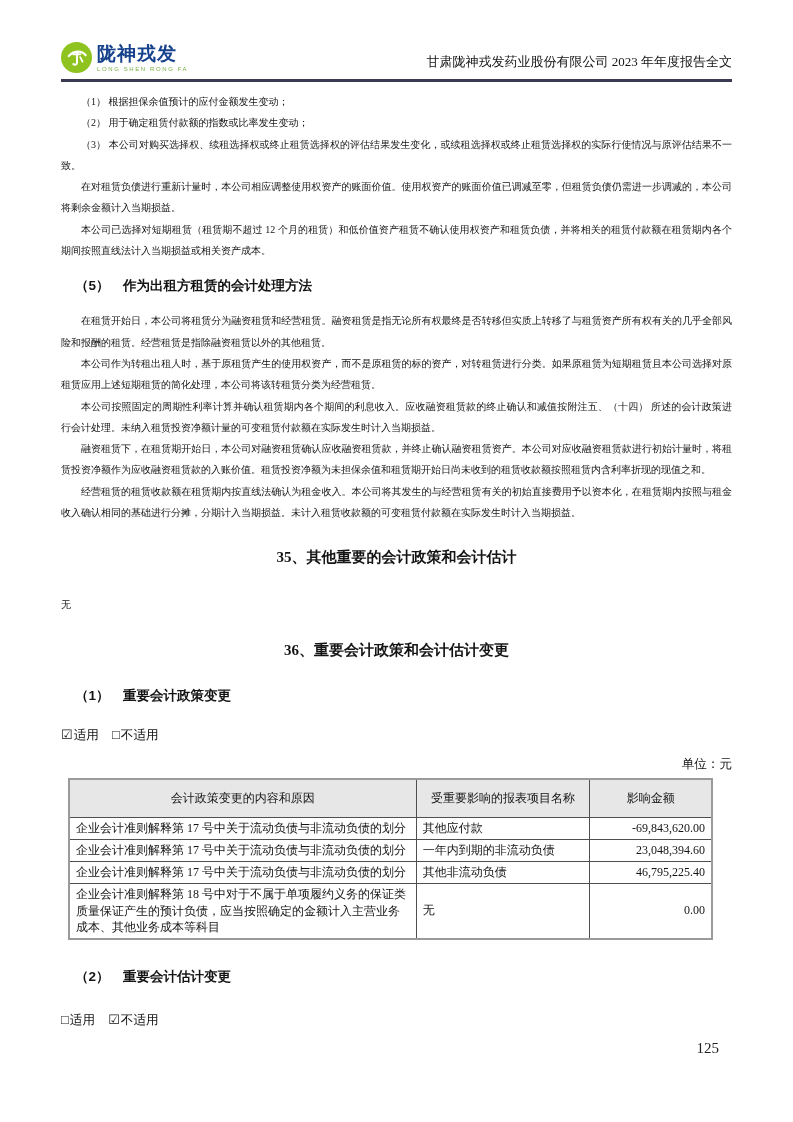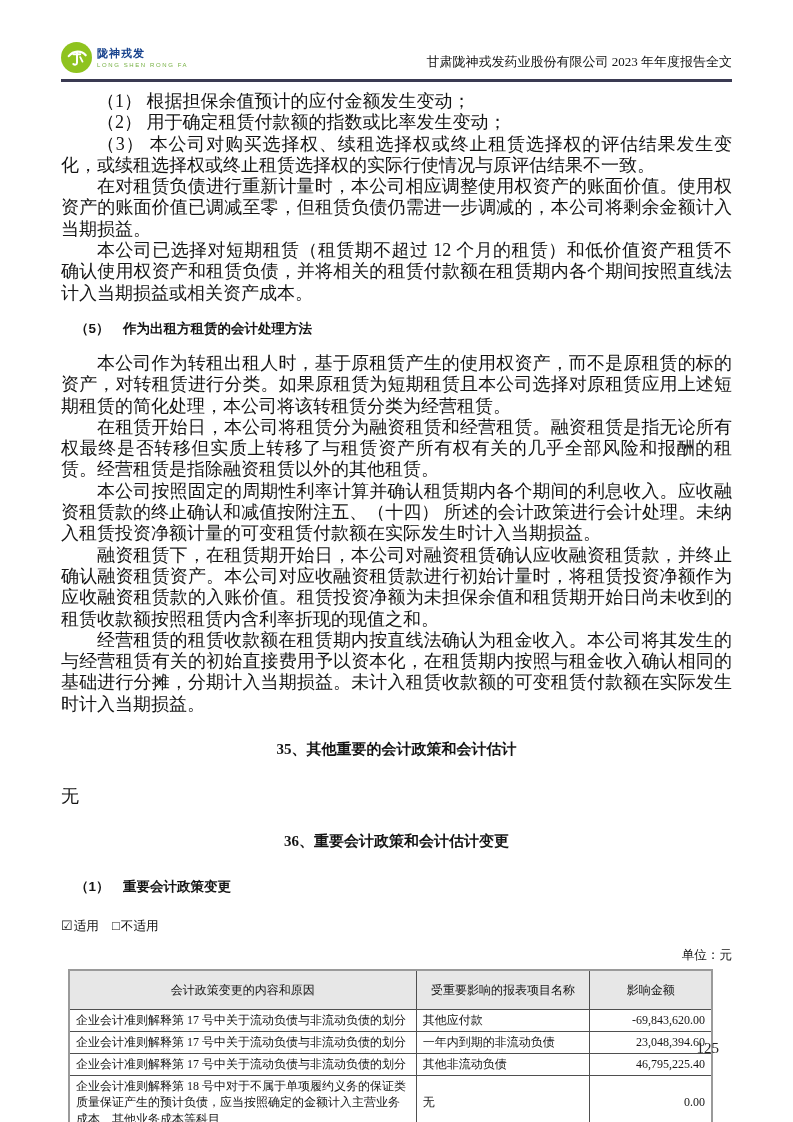--- a/index.html
+++ b/index.html
@@ -15,32 +15,32 @@
     border-bottom:3px solid #3a3a52;
   }
   .logo{display:flex;align-items:center;gap:5px;}
   .logo-circle{
     width:31px;height:31px;border-radius:50%;background:#8fc31f;
     display:inline-flex;align-items:center;justify-content:center;flex:0 0 auto;
   }
   .logo-texts{display:flex;flex-direction:column;line-height:1;}
   .logo-name{
     font-family:"Liberation Sans","DejaVu Sans",sans-serif;
-    font-size:11px;font-weight:700;color:#16418c;letter-spacing:1px;
+    font-size:19px;font-weight:700;color:#16418c;letter-spacing:1px;
   }
   .logo-sub{
     font-family:"Liberation Sans","DejaVu Sans",sans-serif;
     font-size:6px;color:#76b043;letter-spacing:1.6px;margin-top:3px;
   }
   .report-title{font-size:13px;padding-bottom:2px;}
   
   .content{margin:0 61px;padding-top:9px;}
   .para{
     margin:0;text-indent:2em;text-align:justify;
-    font-size:18px;line-height:21.3px;
+    font-size:10px;line-height:21.3px;
   }
   .noindent{text-indent:0;}
   .h1{
     font-family:Liberation Serif, serif;
     font-size:15px;font-weight:700;margin:25px 0 27px;text-align:center;
   }
   .h2{
     font-family:"Liberation Sans","DejaVu Sans",sans-serif;
     font-size:13.5px;font-weight:700;margin:16px 0 15px;padding-left:14px;
   }
@@ -95,22 +95,22 @@
   <div class="content">
 
     <p class="para">（1） 根据担保余值预计的应付金额发生变动；</p>
     <p class="para">（2） 用于确定租赁付款额的指数或比率发生变动；</p>
     <p class="para">（3） 本公司对购买选择权、续租选择权或终止租赁选择权的评估结果发生变化，或续租选择权或终止租赁选择权的实际行使情况与原评估结果不一致。</p>
     <p class="para">在对租赁负债进行重新计量时，本公司相应调整使用权资产的账面价值。使用权资产的账面价值已调减至零，但租赁负债仍需进一步调减的，本公司将剩余金额计入当期损益。</p>
     <p class="para">本公司已选择对短期租赁（租赁期不超过 12 个月的租赁）和低价值资产租赁不确认使用权资产和租赁负债，并将相关的租赁付款额在租赁期内各个期间按照直线法计入当期损益或相关资产成本。</p>
 
     <h3 class="h2">（5）　作为出租方租赁的会计处理方法</h3>
 
+    <p class="para">在租赁开始日，本公司将租赁分为融资租赁和经营租赁。融资租赁是指无论所有权最终是否转移但实质上转移了与租赁资产所有权有关的几乎全部风险和报酬的租赁。经营租赁是指除融资租赁以外的其他租赁。</p>
     <p class="para">本公司作为转租出租人时，基于原租赁产生的使用权资产，而不是原租赁的标的资产，对转租赁进行分类。如果原租赁为短期租赁且本公司选择对原租赁应用上述短期租赁的简化处理，本公司将该转租赁分类为经营租赁。</p>
-    <p class="para">在租赁开始日，本公司将租赁分为融资租赁和经营租赁。融资租赁是指无论所有权最终是否转移但实质上转移了与租赁资产所有权有关的几乎全部风险和报酬的租赁。经营租赁是指除融资租赁以外的其他租赁。</p>
     <p class="para">本公司按照固定的周期性利率计算并确认租赁期内各个期间的利息收入。应收融资租赁款的终止确认和减值按附注五、（十四） 所述的会计政策进行会计处理。未纳入租赁投资净额计量的可变租赁付款额在实际发生时计入当期损益。</p>
     <p class="para">融资租赁下，在租赁期开始日，本公司对融资租赁确认应收融资租赁款，并终止确认融资租赁资产。本公司对应收融资租赁款进行初始计量时，将租赁投资净额作为应收融资租赁款的入账价值。租赁投资净额为未担保余值和租赁期开始日尚未收到的租赁收款额按照租赁内含利率折现的现值之和。</p>
     <p class="para">经营租赁的租赁收款额在租赁期内按直线法确认为租金收入。本公司将其发生的与经营租赁有关的初始直接费用予以资本化，在租赁期内按照与租金收入确认相同的基础进行分摊，分期计入当期损益。未计入租赁收款额的可变租赁付款额在实际发生时计入当期损益。</p>
 
     <h2 class="h1">35、其他重要的会计政策和会计估计</h2>
     <p class="para noindent">无</p>
 
     <h2 class="h1">36、重要会计政策和会计估计变更</h2>
 
     <h3 class="h2 h2-gap">（1）　重要会计政策变更</h3>

